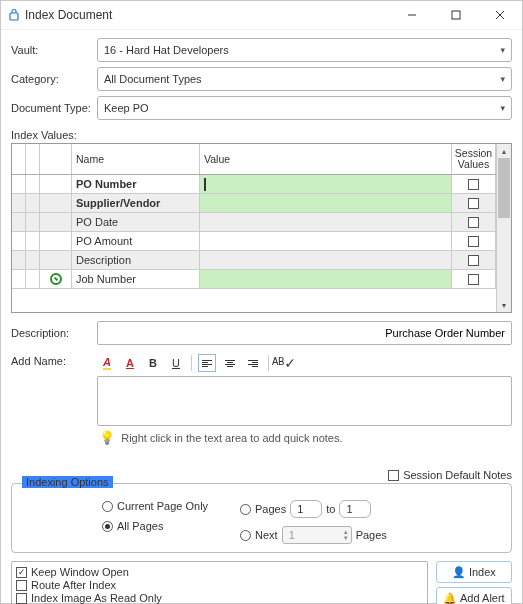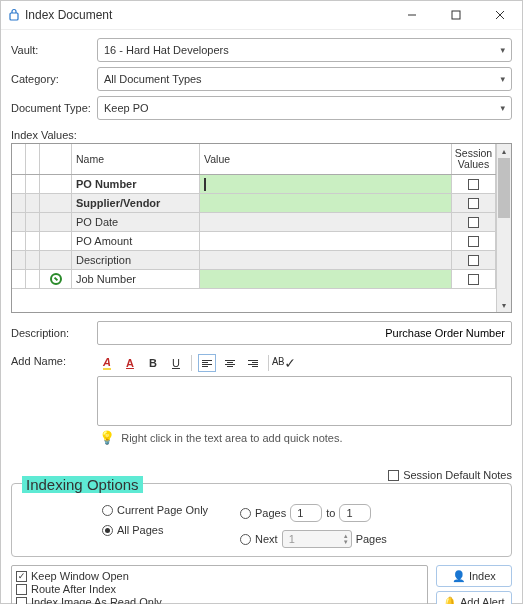--- a/index.html
+++ b/index.html
@@ -195,22 +195,22 @@
   .session-default-row {
     display:flex;justify-content:flex-end;margin-top:24px;margin-bottom:2px;
   }
   .inline-chk { display:flex;align-items:center;gap:4px; }
 
   .fieldset {
     border:1px solid #bcbcbc; border-radius:4px; padding:8px 10px 8px 10px;
     margin-top:0px;
   }
   .fieldset .legend {
-    position:relative; top:-16px; background:#5eead4; display:inline-block; padding:0 4px;
-    font-size:15px; margin-bottom:-10px;
+    position:relative; top:-16px; background:#3b82f6; display:inline-block; padding:0 4px;
+    font-size:11px; margin-bottom:-10px;
   }
   .opts-row { display:flex; gap:8px; margin-top:-4px;}
   .opts-col { display:flex;flex-direction:column;gap:8px; }
   .radio { display:flex;align-items:center;gap:4px; }
   .rcircle { width:11px;height:11px;border:1px solid #555;border-radius:50%;box-sizing:border-box;display:flex;align-items:center;justify-content:center; }
   .rcircle.sel::after { content:"";width:5px;height:5px;background:#333;border-radius:50%; }
   .numbox { border:1px solid #b3b3b3;border-radius:6px;padding:1px 6px;font-size:11px;min-width:18px;display:inline-block;text-align:left;height:14px;line-height:14px; }
   .spin { display:inline-flex;align-items:center;border:1px solid #b3b3b3;border-radius:3px;padding:0 2px 0 6px;height:16px;min-width:60px;color:#999;background:#f5f5f5; }
   .spin .sarr { margin-left:auto;display:flex;flex-direction:column;font-size:6px;line-height:6px;color:#888; }
 

